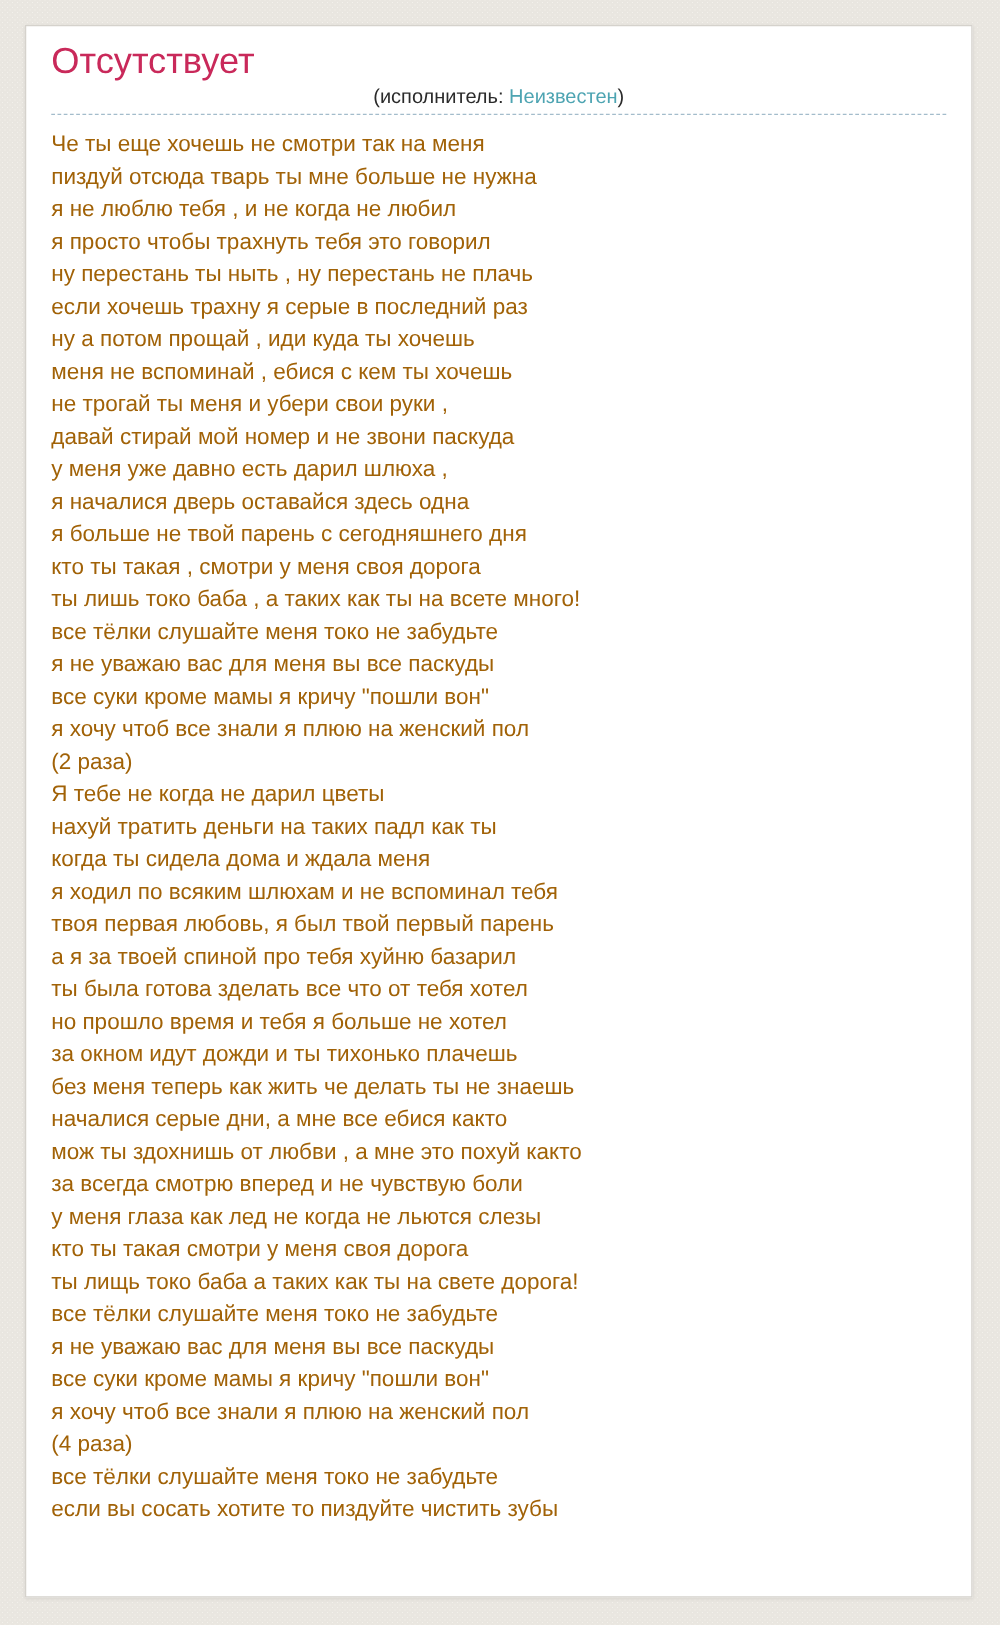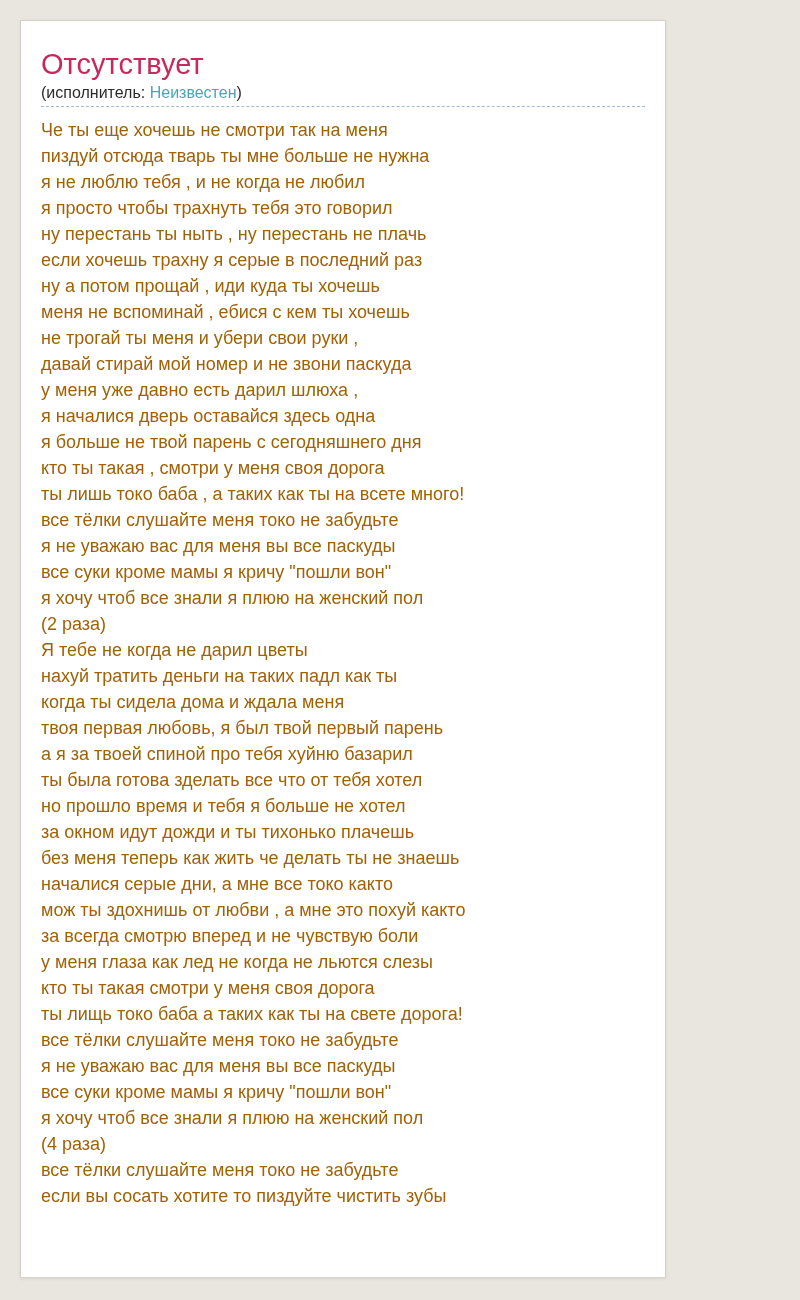--- a/index.html
+++ b/index.html
@@ -14,44 +14,45 @@
     background-image:
       radial-gradient(#f3f1ec 18%, transparent 19%),
       radial-gradient(#f3f1ec 18%, transparent 19%);
     background-size: 4px 4px;
     background-position: 0 0, 2px 2px;
     overflow: hidden;
   }
   .card {
     box-sizing: border-box;
     margin: 20px auto 0 20px;
-    width: 646px;
+    width: 758px;
     height: 1258px;
     background: #ffffff;
     border: 1px solid #d5d2cc;
     box-shadow: 0 1px 3px rgba(0,0,0,0.08);
-    padding: 27px 20px 25px 20px;
+    padding: 12px 20px 25px 20px;
   }
   .song-header {
     border-bottom: 1px dashed #a3bccb;
     padding-bottom: 4px;
     margin-bottom: 10px;
   }
   .song-title {
     margin: 0 0 4px 0;
     font-size: 29px;
     font-weight: normal;
     line-height: 32px;
     color: #c9295a;
   }
   .song-subtitle {
     margin: 0;
     font-size: 16px;
     line-height: 18px;
     color: #2b2b2b;
+    text-align: center;
   }
   .artist-link {
     color: #4da4b2;
     text-decoration: none;
     cursor: pointer;
   }
   .lyrics {
     font-size: 18px;
     line-height: 26px;
     color: #a16207;
@@ -86,27 +87,28 @@
       <div class="lyric-line">кто ты такая , смотри у меня своя дорога</div>
       <div class="lyric-line">ты лишь токо баба , а таких как ты на всете много!</div>
       <div class="lyric-line">все тёлки слушайте меня токо не забудьте</div>
       <div class="lyric-line">я не уважаю вас для меня вы все паскуды</div>
       <div class="lyric-line">все суки кроме мамы я кричу "пошли вон"</div>
       <div class="lyric-line">я хочу чтоб все знали я плюю на женский пол</div>
       <div class="lyric-line">(2 раза)</div>
       <div class="lyric-line">Я тебе не когда не дарил цветы</div>
       <div class="lyric-line">нахуй тратить деньги на таких падл как ты</div>
       <div class="lyric-line">когда ты сидела дома и ждала меня</div>
+      <div class="lyric-line">я ходил по всяким шлюхам и не вспоминал тебя</div>
       <div class="lyric-line">твоя первая любовь, я был твой первый парень</div>
       <div class="lyric-line">а я за твоей спиной про тебя хуйню базарил</div>
       <div class="lyric-line">ты была готова зделать все что от тебя хотел</div>
       <div class="lyric-line">но прошло время и тебя я больше не хотел</div>
       <div class="lyric-line">за окном идут дожди и ты тихонько плачешь</div>
       <div class="lyric-line">без меня теперь как жить че делать ты не знаешь</div>
-      <div class="lyric-line">началися серые дни, а мне все токо както</div>
+      <div class="lyric-line">началися серые дни, а мне все ебися както</div>
       <div class="lyric-line">мож ты здохнишь от любви , а мне это похуй както</div>
       <div class="lyric-line">за всегда смотрю вперед и не чувствую боли</div>
       <div class="lyric-line">у меня глаза как лед не когда не льются слезы</div>
       <div class="lyric-line">кто ты такая смотри у меня своя дорога</div>
       <div class="lyric-line">ты лищь токо баба а таких как ты на свете дорога!</div>
       <div class="lyric-line">все тёлки слушайте меня токо не забудьте</div>
       <div class="lyric-line">я не уважаю вас для меня вы все паскуды</div>
       <div class="lyric-line">все суки кроме мамы я кричу "пошли вон"</div>
       <div class="lyric-line">я хочу чтоб все знали я плюю на женский пол</div>
       <div class="lyric-line">(4 раза)</div>

